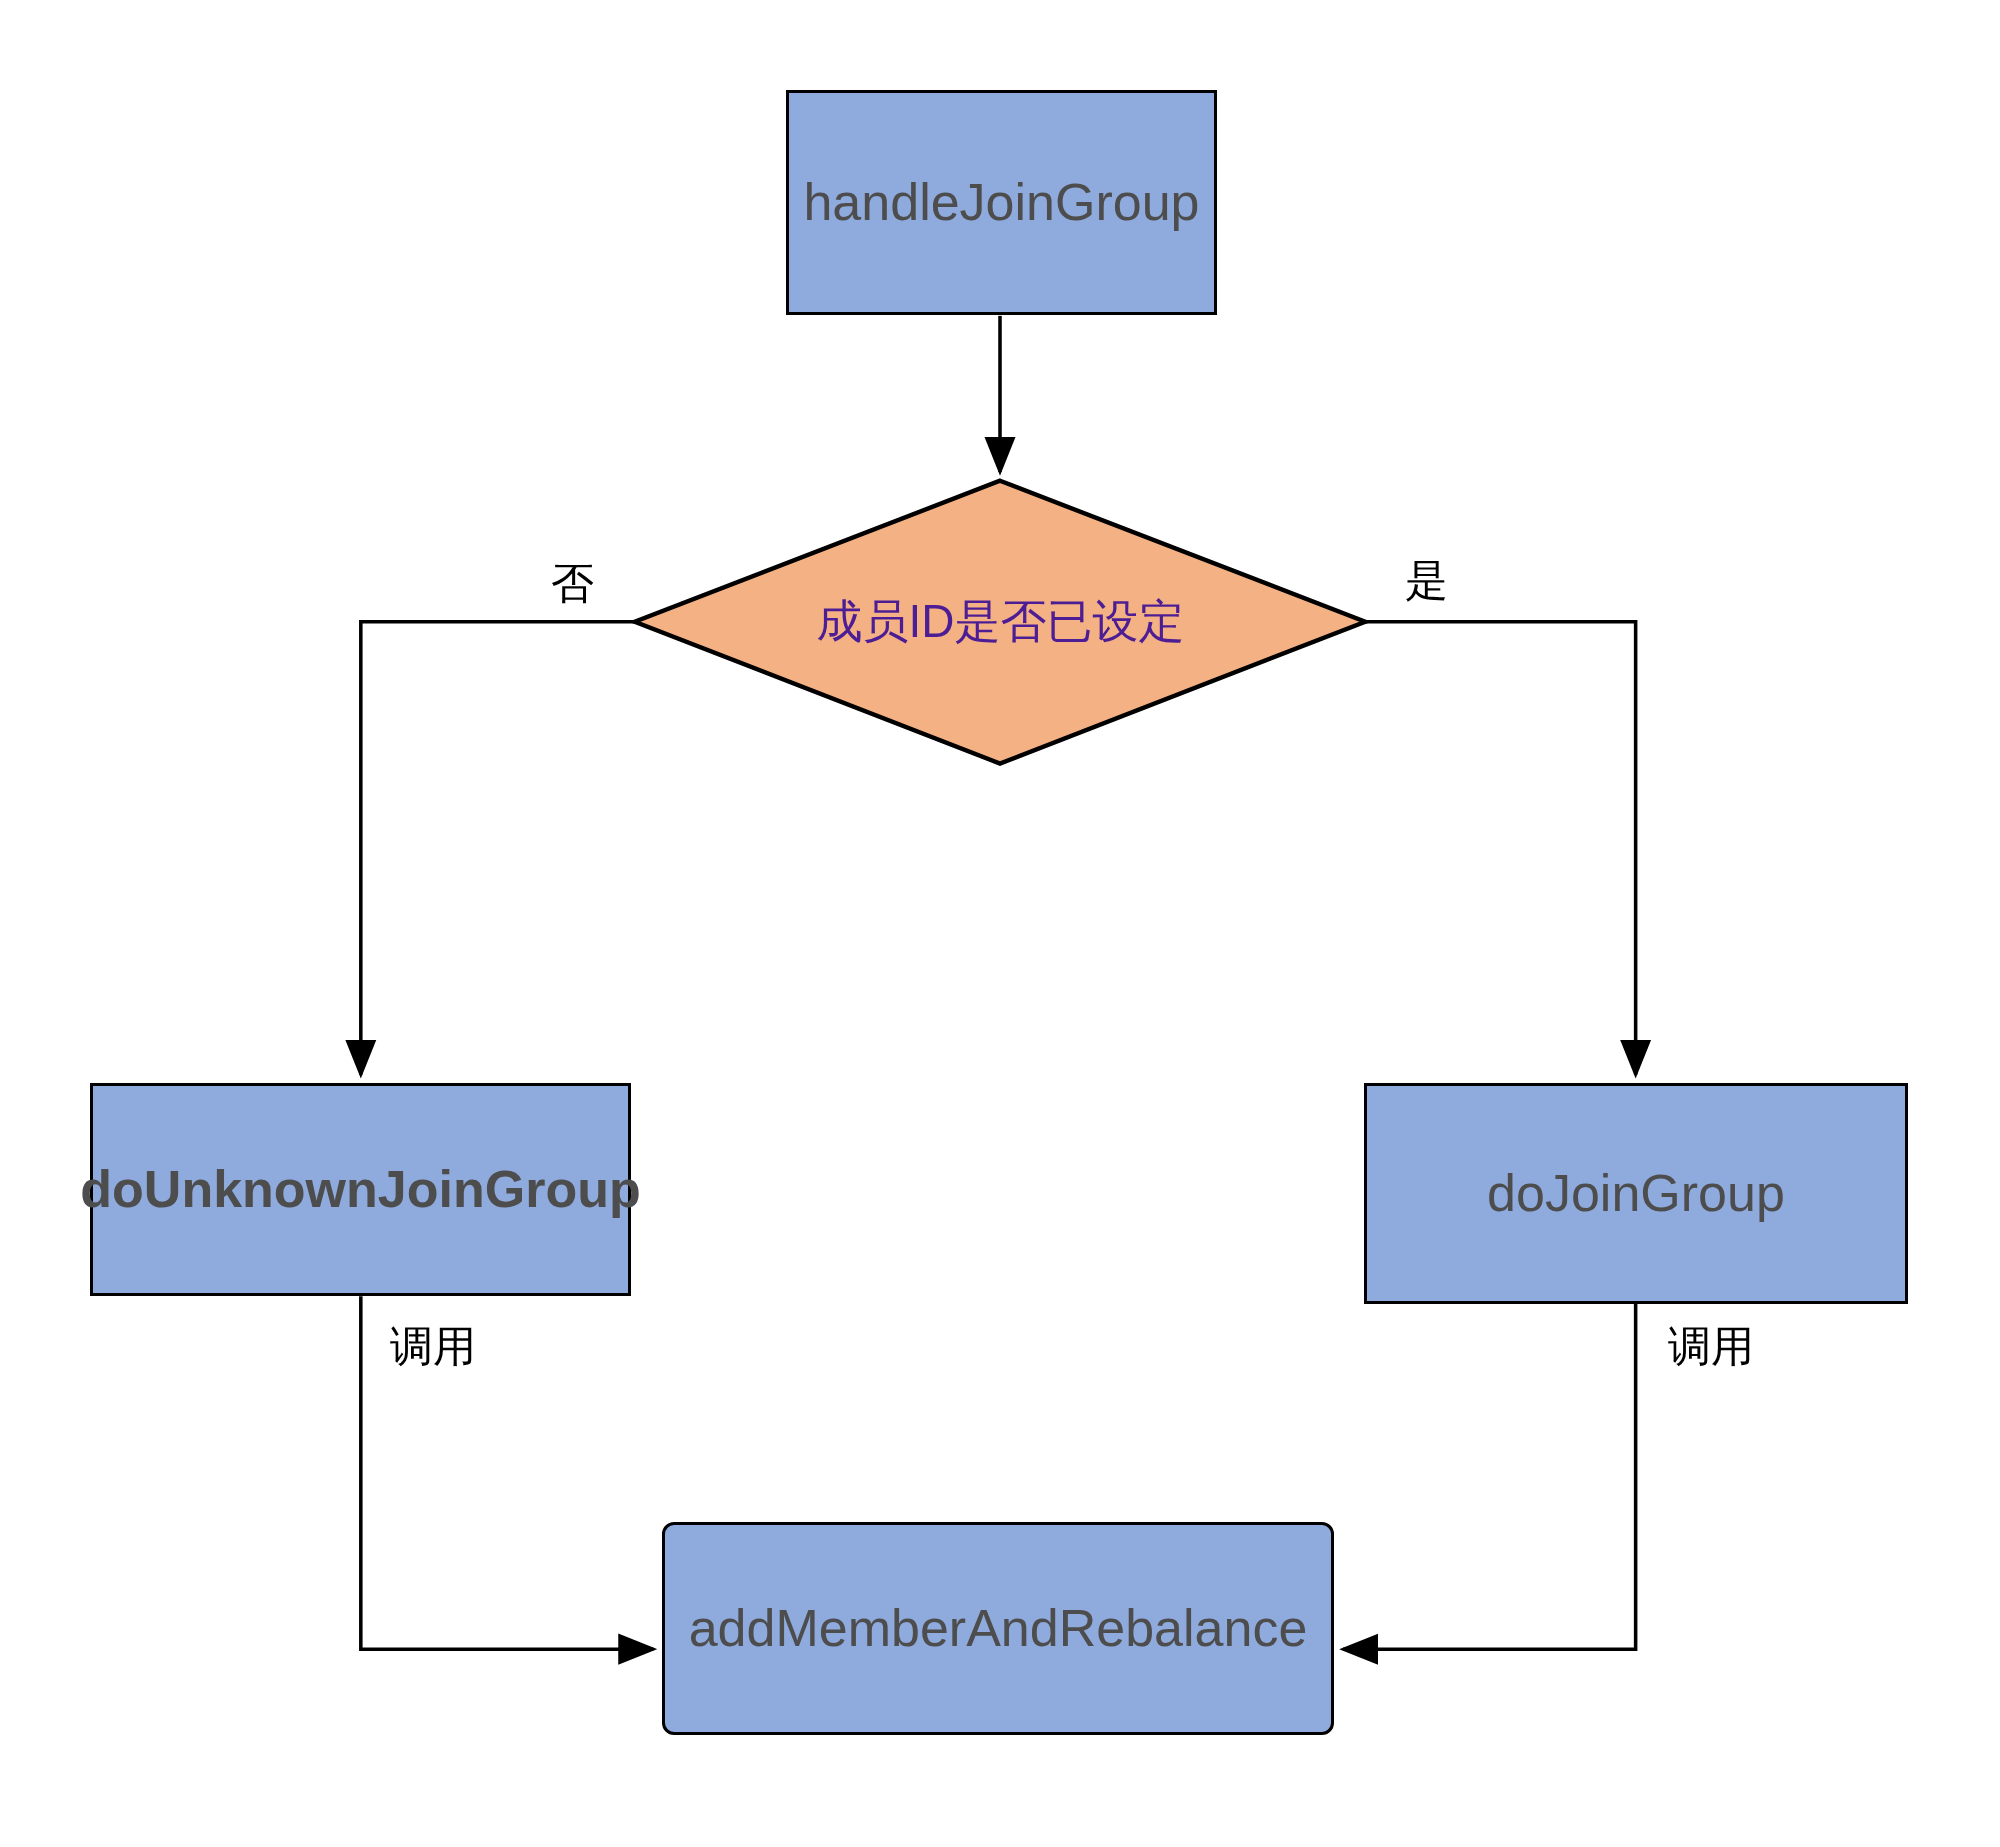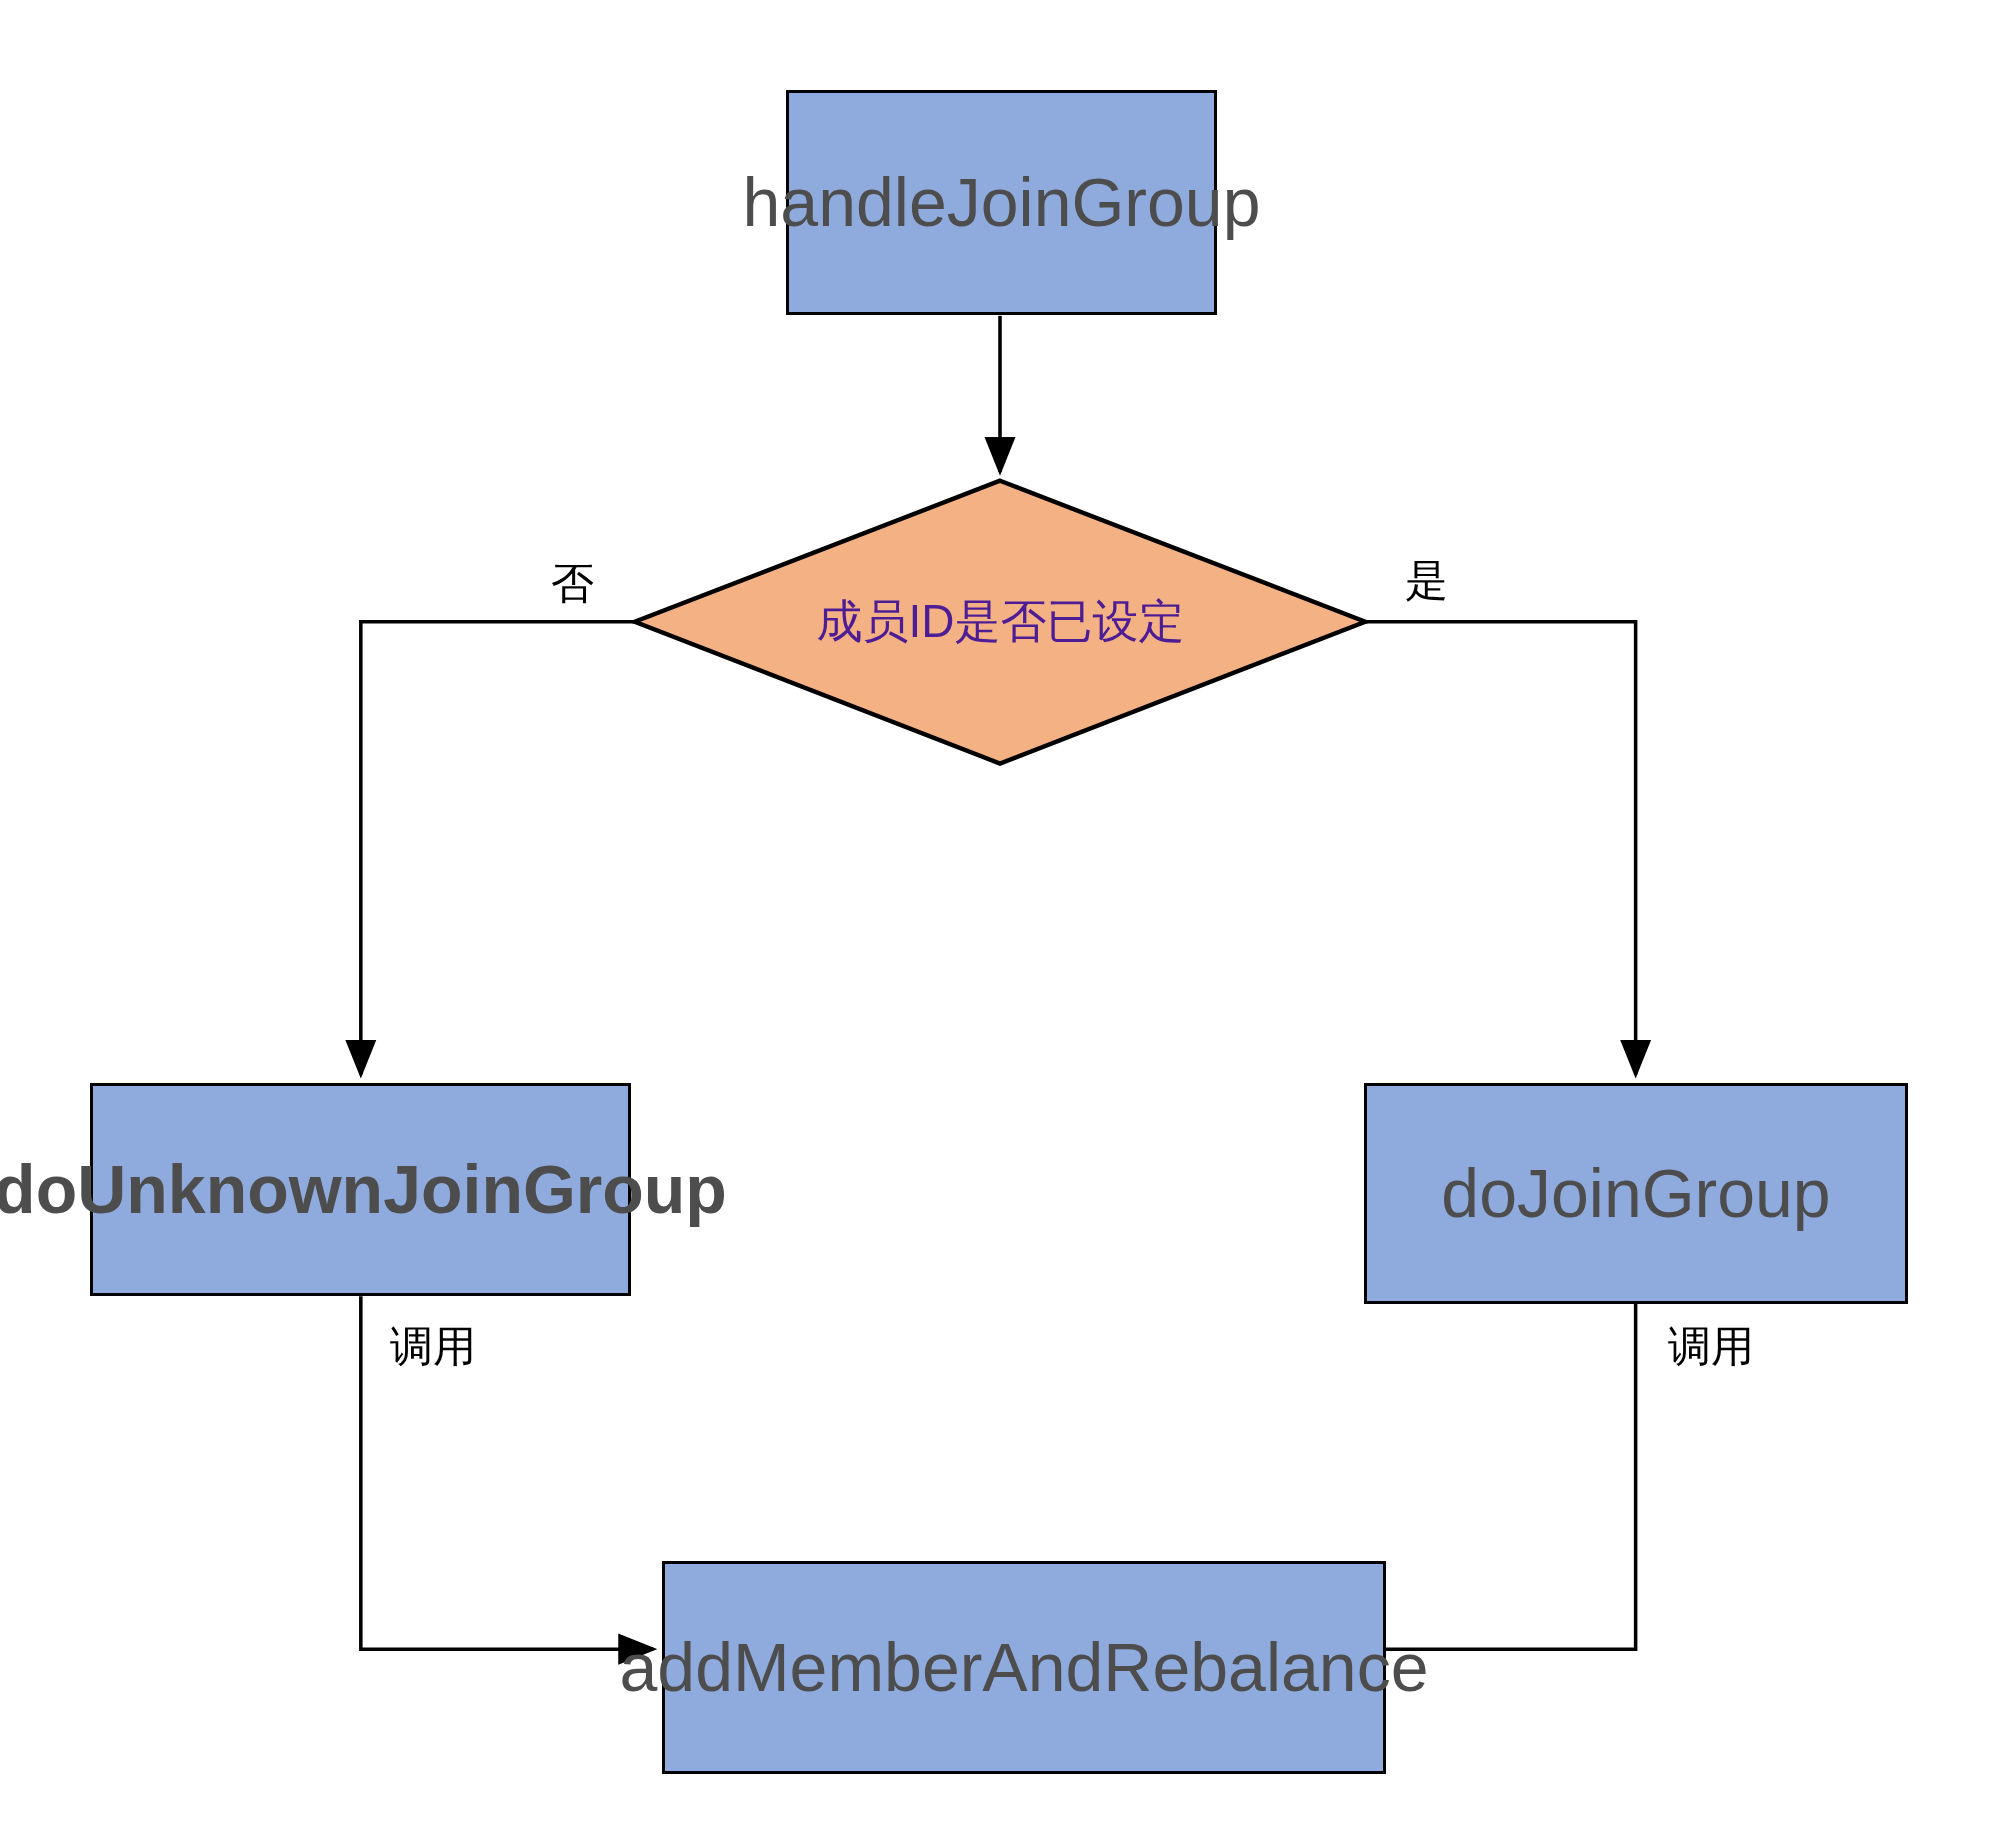--- a/index.html
+++ b/index.html
@@ -35,29 +35,29 @@
   }
   .node {
     position: absolute;
     display: flex;
     align-items: center;
     justify-content: center;
     box-sizing: border-box;
     background: #8FAADC;
     border: 3.5px solid #000000;
     color: #4D4D4D;
-    font-size: 68px;
+    font-size: 52px;
     line-height: 1.1;
     white-space: nowrap;
     text-align: center;
   }
   .node-handle   { left: 786px;  top: 90px;  width: 431px; height: 225px; }
   .node-unknown  { left: 90px;  top: 1083px; width: 541px; height: 213px; font-weight: bold; }
   .node-dojoin   { left: 1364px; top: 1083px; width: 544px; height: 221px; }
-  .node-addmem   { left: 662px;  top: 1561px; width: 724px; height: 213px; }
+  .node-addmem   { left: 662px;  top: 1522px; width: 672px; height: 213px; border-radius: 12px; }
   .decision-label {
     position: absolute;
     left: 690px; top: 575px;
     width: 621px; height: 94px;
     display: flex;
     align-items: center;
     justify-content: center;
     color: #4c1d95;
     font-size: 46px;
     white-space: nowrap;

